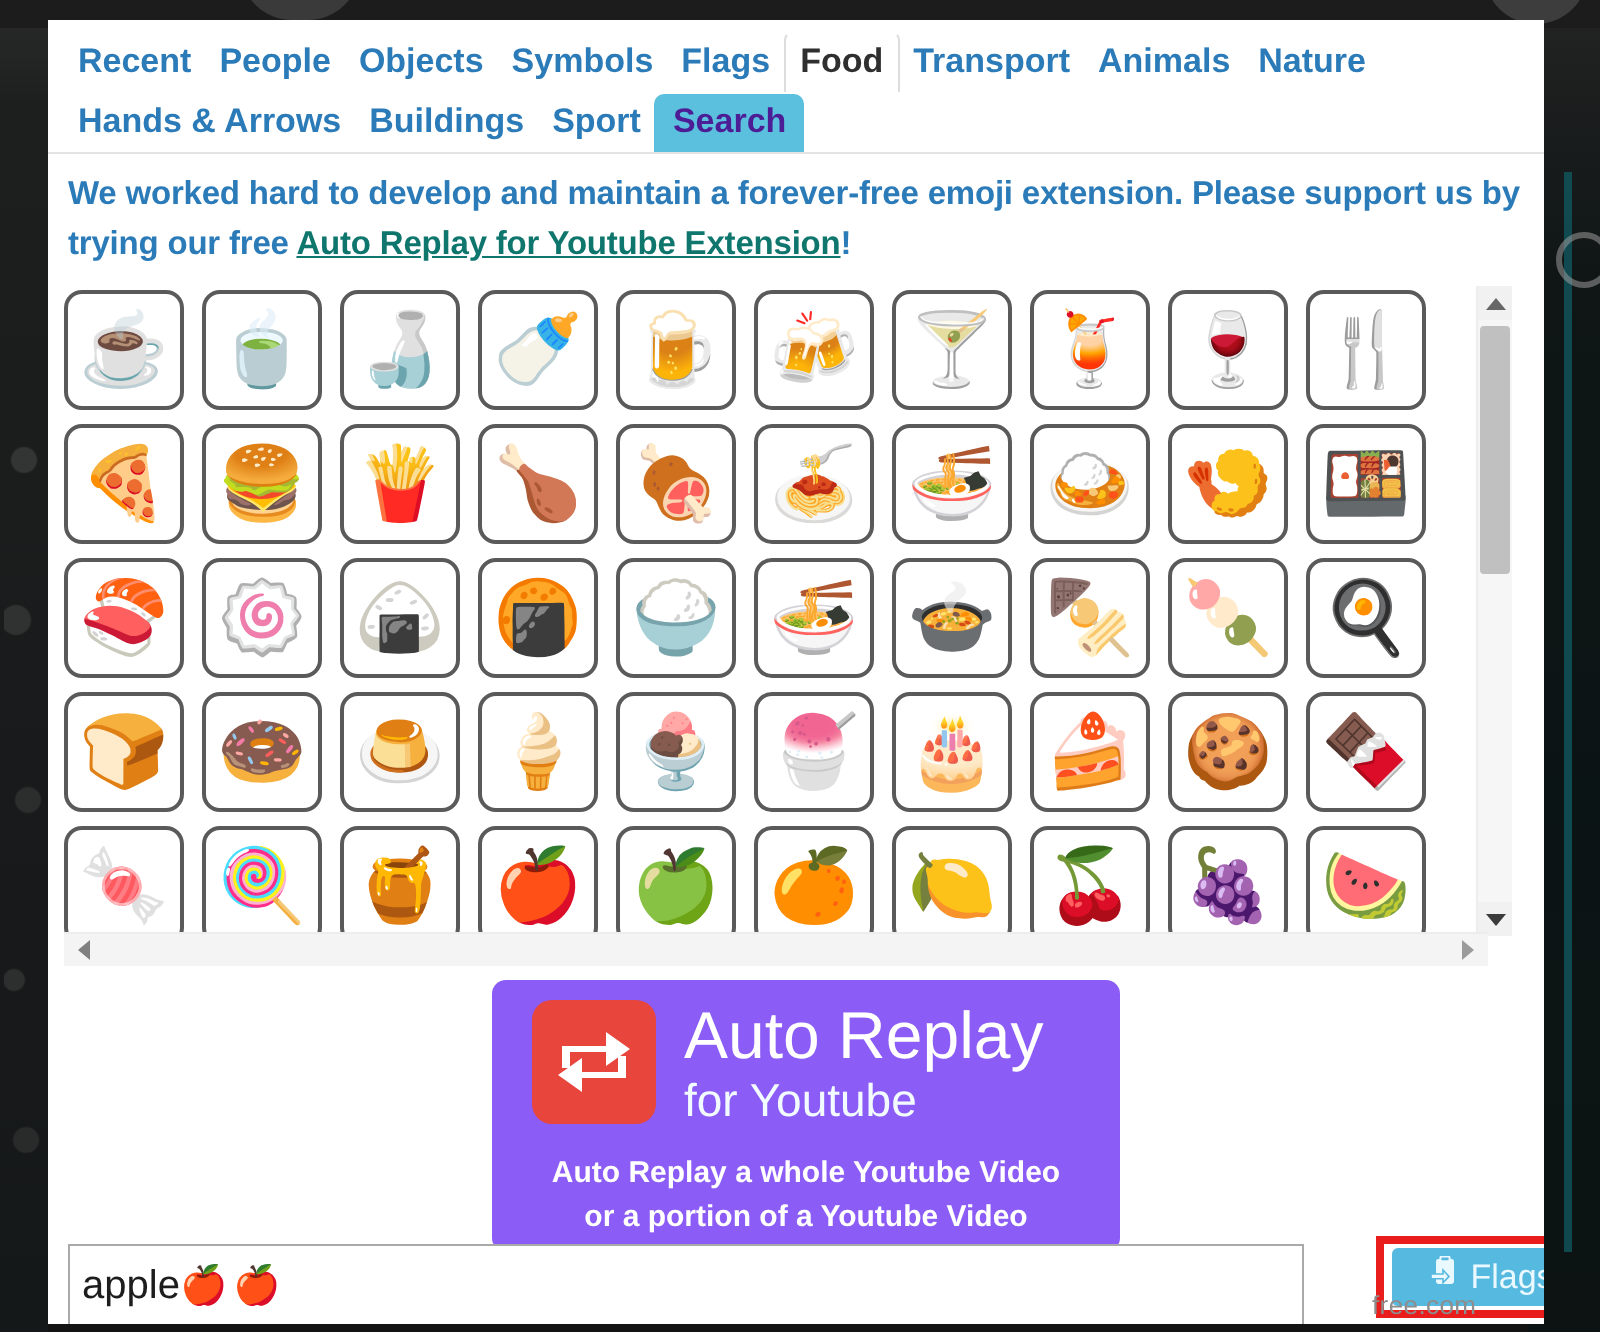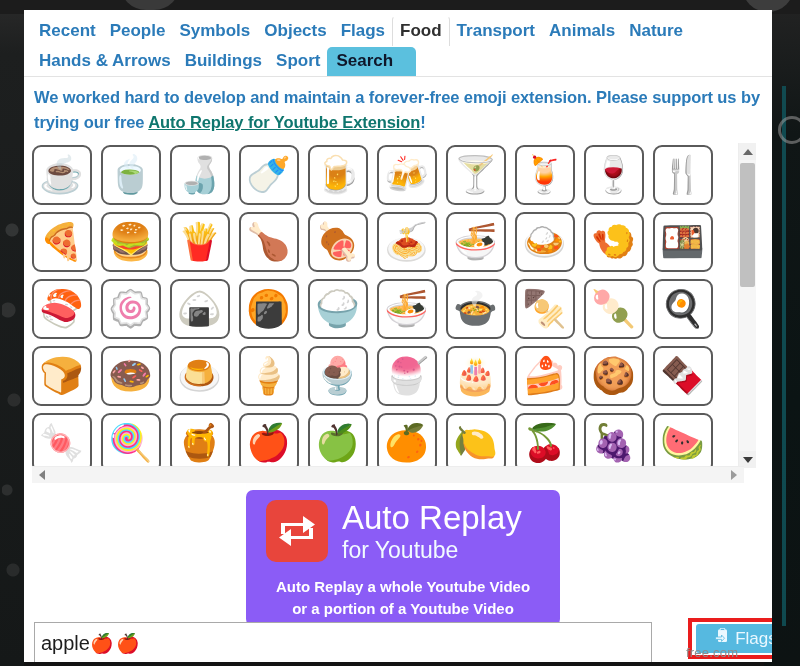--- a/index.html
+++ b/index.html
@@ -116,24 +116,24 @@
     background: transparent;
   }
   .tab.active {
     color: #2f2f2f;
     background: #ffffff;
     border-left: 1px solid #ddd;
     border-right: 1px solid #ddd;
     border-top: 1px solid #ffffff;
   }
   .tab.selected {
-    color: #0f172a;
+    color: #4c1d95;
     background: #5bc0de;
     border-radius: 5px 5px 0 0;
-    padding: 4px 23px 5px 9px;
+    padding: 4px 9px 5px 9px;
   }
 
   
   #promo {
     padding: 8px 12px 4px 10px;
     font-size: 16.5px;
     font-weight: bold;
     color: #2b7bb9;
     line-height: 25px;
     letter-spacing: -0.1px;
@@ -369,22 +369,22 @@
     <div class="blob2"></div>
   </div>
 </div>
 
 <div id="popup">
 
   <div id="tabs">
     <div class="tab-row">
       <div class="tab">Recent</div>
       <div class="tab">People</div>
+      <div class="tab">Objects</div>
       <div class="tab">Symbols</div>
-      <div class="tab">Objects</div>
       <div class="tab">Flags</div>
       <div class="tab active">Food</div>
       <div class="tab">Transport</div>
       <div class="tab">Animals</div>
       <div class="tab">Nature</div>
     </div>
     <div class="tab-row">
       <div class="tab">Hands &amp; Arrows</div>
       <div class="tab">Buildings</div>
       <div class="tab">Sport</div>

